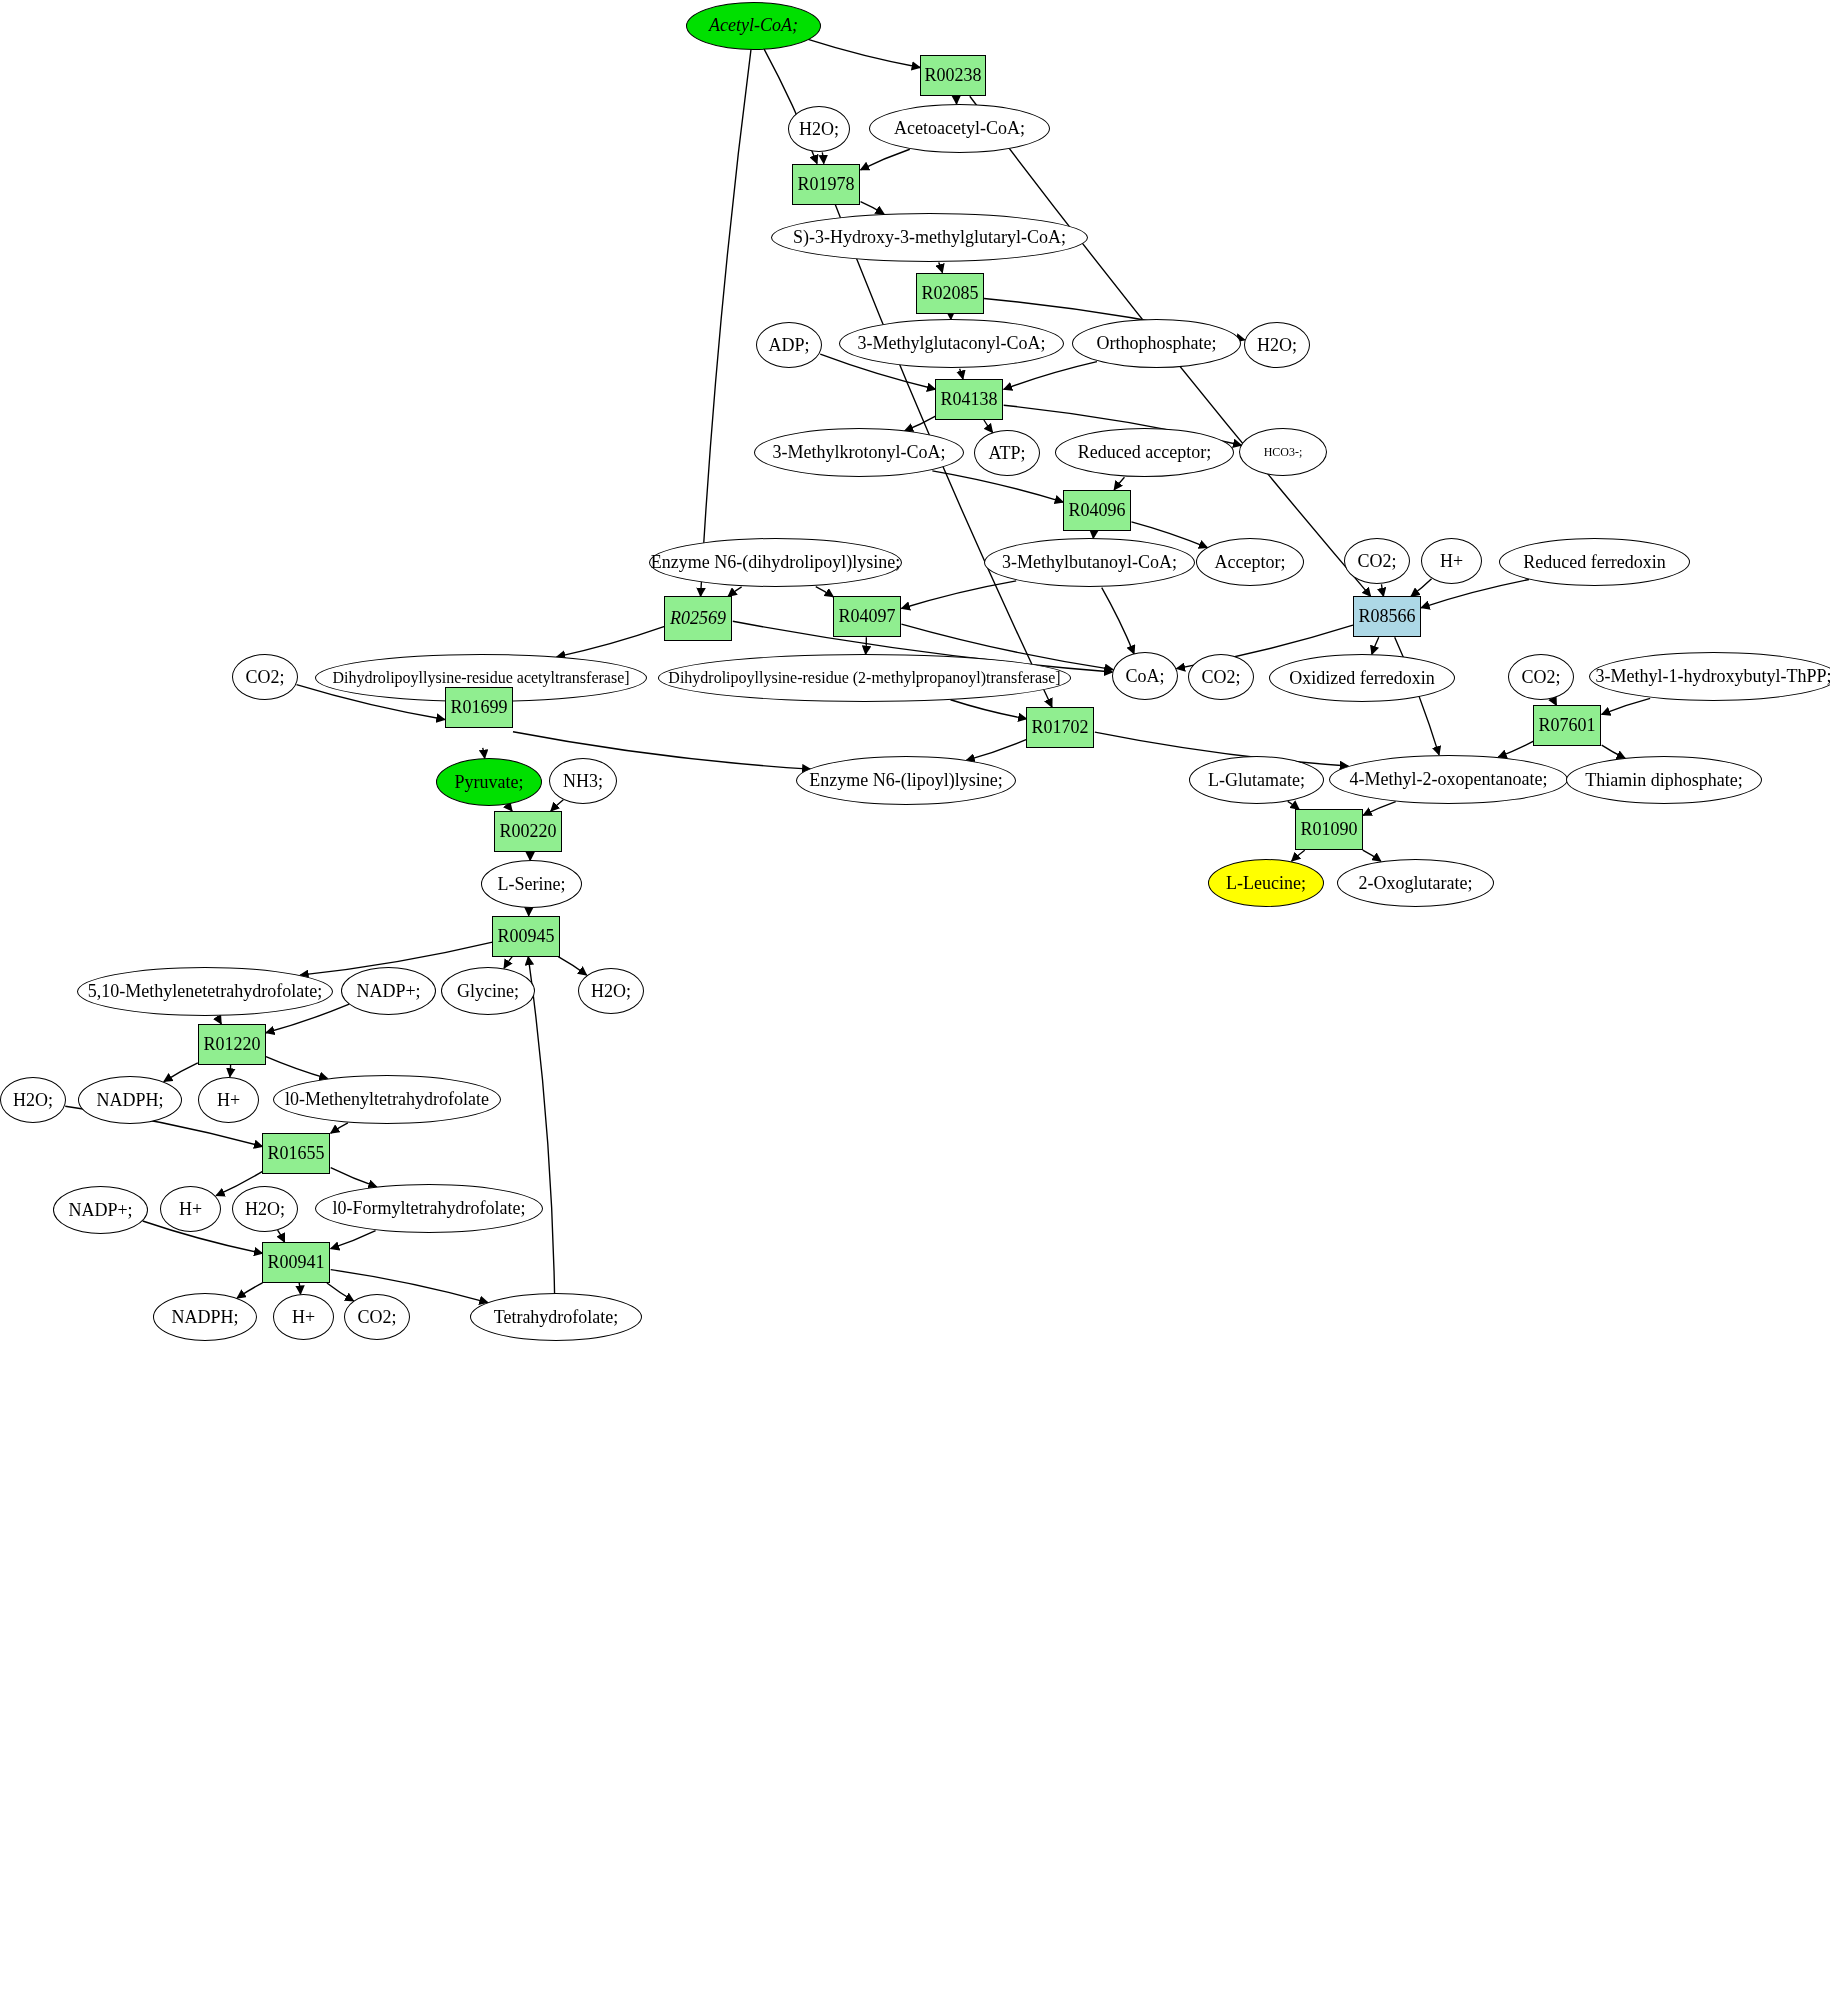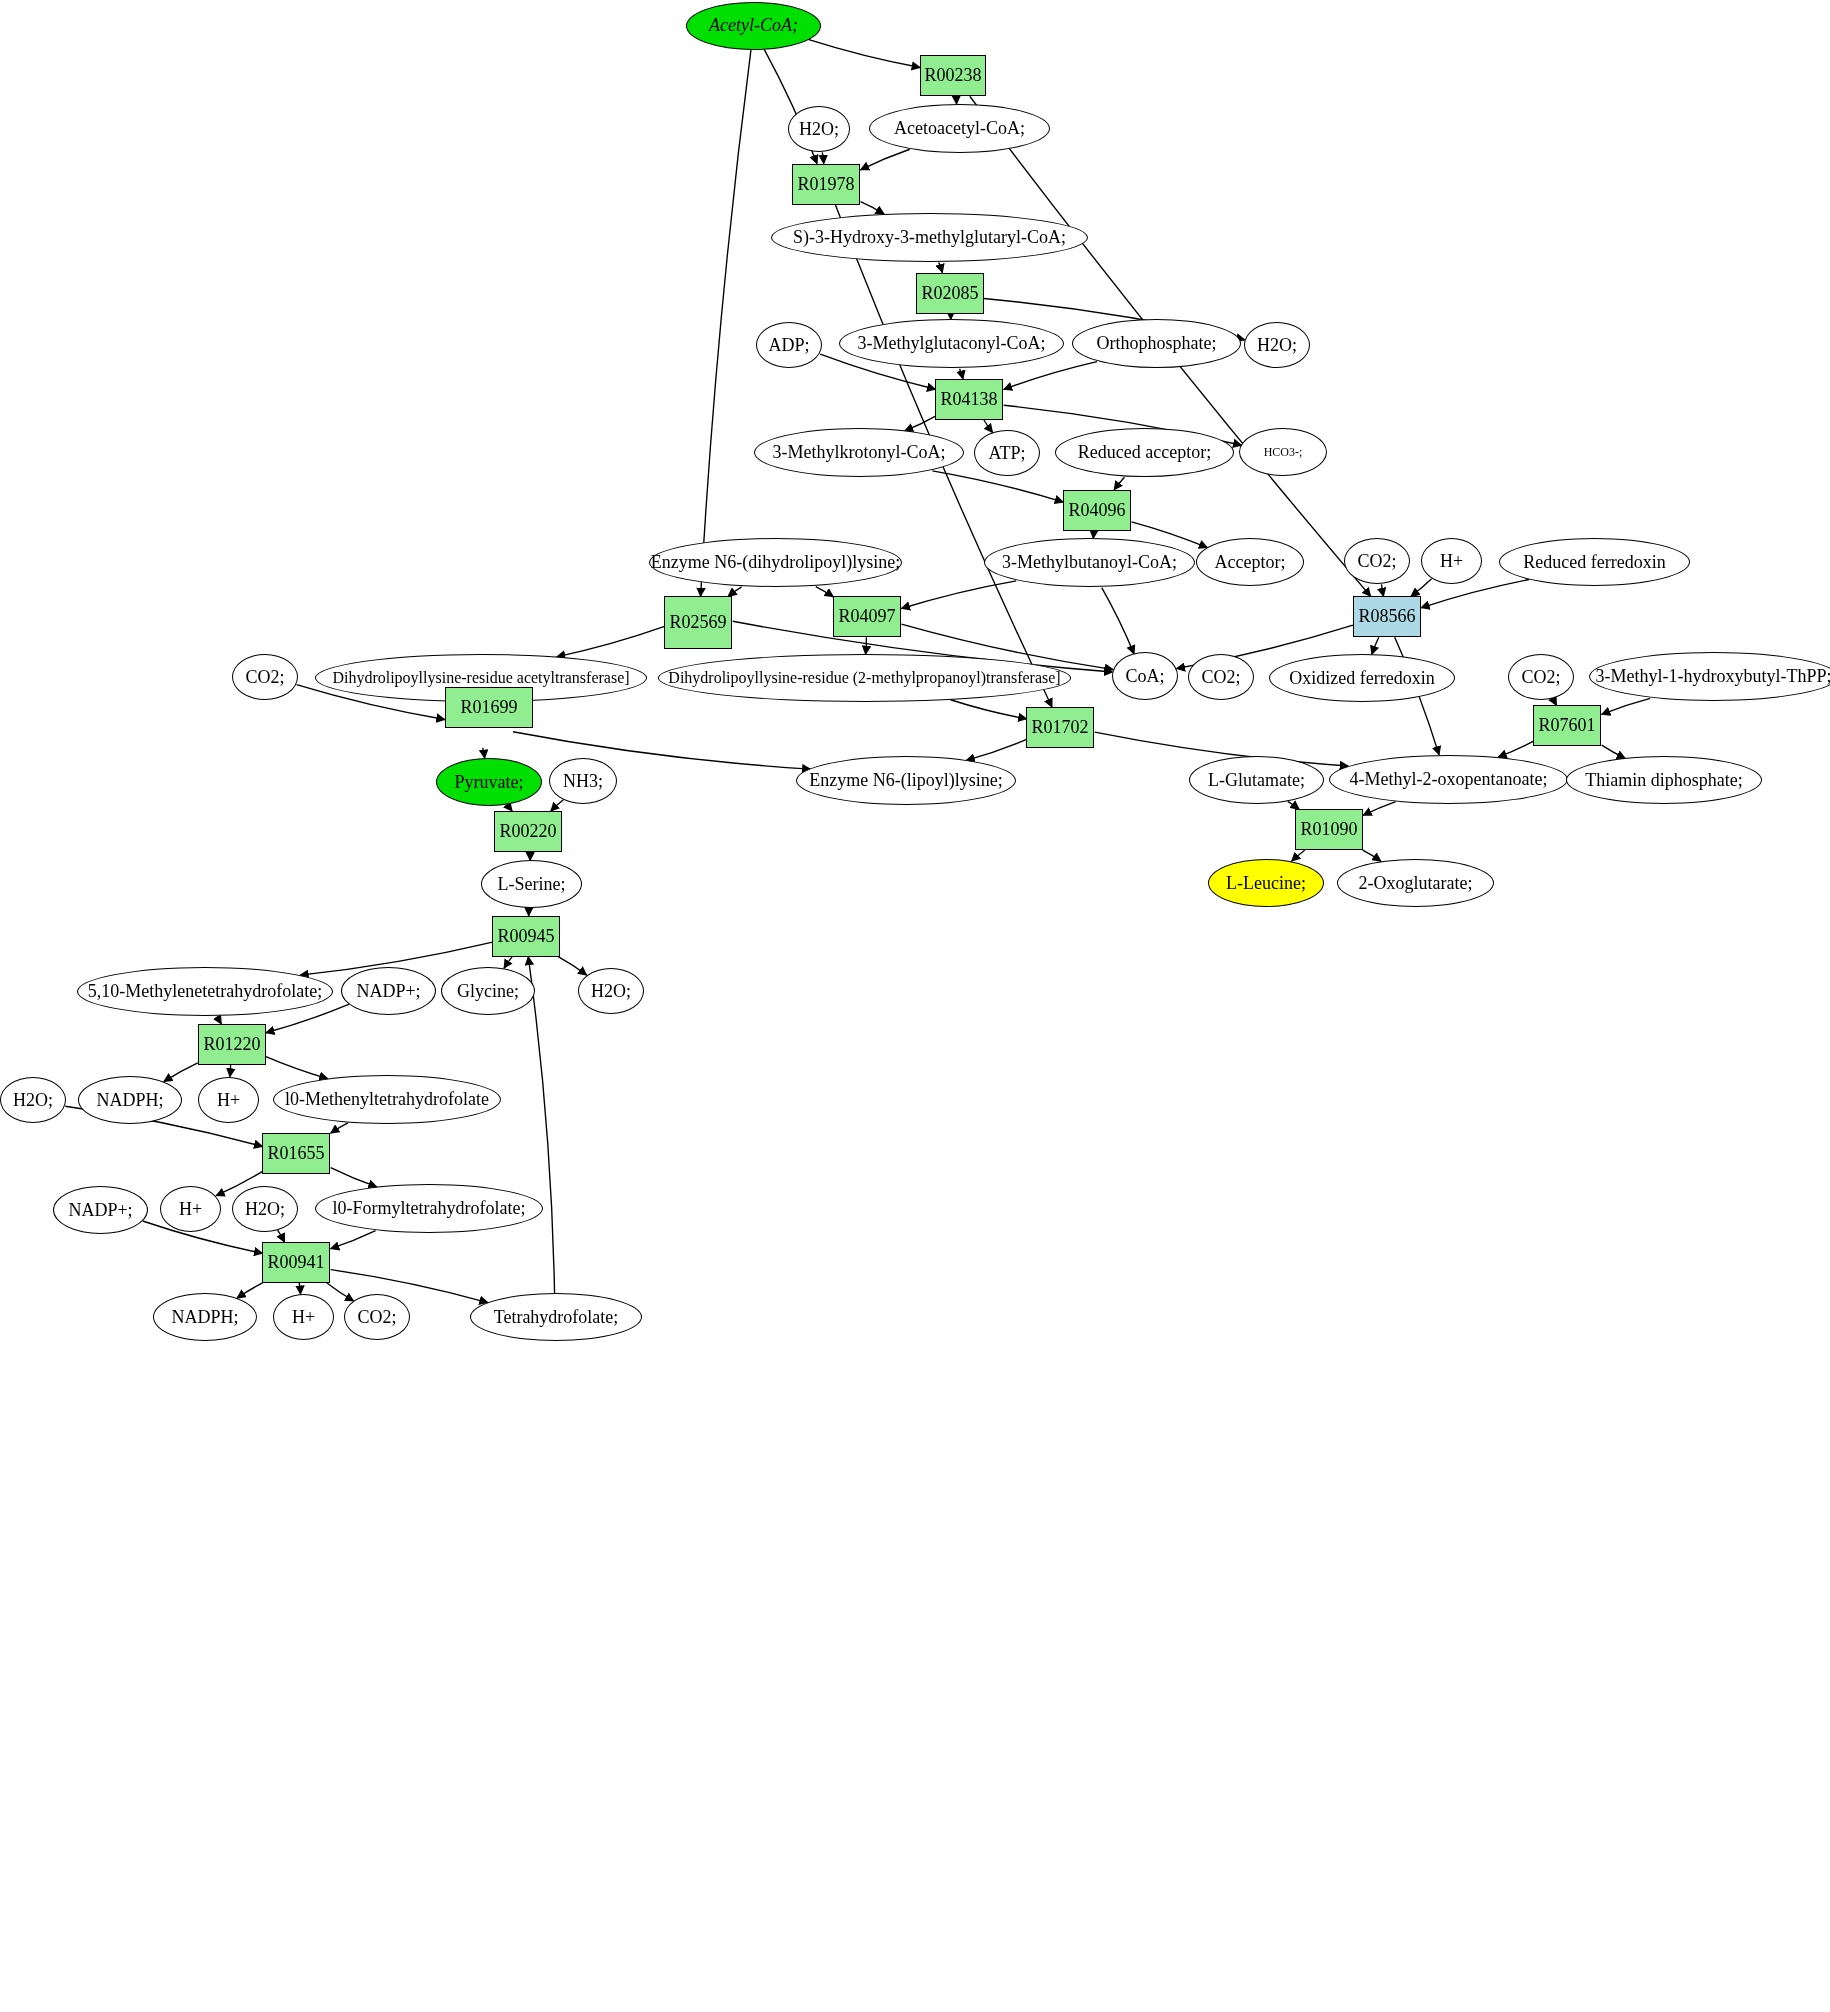--- a/index.html
+++ b/index.html
@@ -162,32 +162,32 @@
       <div class="node compound" style="left: 974px; top: 430px; width: 66px; height: 46px; font-size: 18px;">ATP;</div>
       <div class="node compound" style="left: 1055px; top: 428px; width: 179px; height: 49px; font-size: 18px;">Reduced acceptor;</div>
       <div class="node compound" style="left: 1239px; top: 428px; width: 88px; height: 48px; font-size: 12px;">HCO3-;</div>
       <div class="node reaction" style="left: 1063px; top: 490px; width: 68px; height: 41px; font-size: 18px;">R04096</div>
       <div class="node compound" style="left: 649px; top: 538px; width: 253px; height: 49px; font-size: 18px;">Enzyme N6-(dihydrolipoyl)lysine;</div>
       <div class="node compound" style="left: 984px; top: 538px; width: 211px; height: 49px; font-size: 18px;">3-Methylbutanoyl-CoA;</div>
       <div class="node compound" style="left: 1196px; top: 538px; width: 108px; height: 48px; font-size: 18px;">Acceptor;</div>
       <div class="node compound" style="left: 1344px; top: 538px; width: 66px; height: 46px; font-size: 18px;">CO2;</div>
       <div class="node compound" style="left: 1421px; top: 538px; width: 61px; height: 46px; font-size: 18px;">H+</div>
       <div class="node compound" style="left: 1499px; top: 538px; width: 191px; height: 48px; font-size: 18px;">Reduced ferredoxin</div>
-      <div class="node reaction" style="left: 664px; top: 596px; width: 68px; height: 53px; font-size: 18px;">R02569</div>
+      <div class="node reaction" style="left: 664px; top: 596px; width: 68px; height: 45px; font-size: 18px; font-style: italic;">R02569</div>
       <div class="node reaction" style="left: 833px; top: 596px; width: 68px; height: 41px; font-size: 18px;">R04097</div>
       <div class="node reaction highlight-blue" style="left: 1353px; top: 596px; width: 68px; height: 41px; font-size: 18px;">R08566</div>
       <div class="node compound" style="left: 232px; top: 654px; width: 66px; height: 46px; font-size: 18px;">CO2;</div>
       <div class="node compound" style="left: 315px; top: 654px; width: 332px; height: 48px; font-size: 16px;">Dihydrolipoyllysine-residue acetyltransferase]</div>
       <div class="node compound" style="left: 658px; top: 654px; width: 413px; height: 48px; font-size: 16px;">Dihydrolipoyllysine-residue (2-methylpropanoyl)transferase]</div>
       <div class="node compound" style="left: 1112px; top: 652px; width: 66px; height: 48px; font-size: 18px;">CoA;</div>
       <div class="node compound" style="left: 1188px; top: 654px; width: 66px; height: 46px; font-size: 18px;">CO2;</div>
       <div class="node compound" style="left: 1269px; top: 654px; width: 186px; height: 48px; font-size: 18px;">Oxidized ferredoxin</div>
       <div class="node compound" style="left: 1508px; top: 654px; width: 66px; height: 46px; font-size: 18px;">CO2;</div>
       <div class="node compound" style="left: 1589px; top: 652px; width: 249px; height: 49px; font-size: 18px;">3-Methyl-1-hydroxybutyl-ThPP;</div>
-      <div class="node reaction" style="left: 445px; top: 687px; width: 88px; height: 41px; font-size: 18px;">R01699</div>
+      <div class="node reaction" style="left: 445px; top: 687px; width: 68px; height: 41px; font-size: 18px;">R01699</div>
       <div class="node reaction" style="left: 1026px; top: 707px; width: 68px; height: 41px; font-size: 18px;">R01702</div>
       <div class="node reaction" style="left: 1533px; top: 705px; width: 68px; height: 41px; font-size: 18px;">R07601</div>
       <div class="node compound highlight-green" style="left: 436px; top: 758px; width: 106px; height: 48px; font-size: 18px;">Pyruvate;</div>
       <div class="node compound" style="left: 549px; top: 758px; width: 68px; height: 46px; font-size: 18px;">NH3;</div>
       <div class="node compound" style="left: 796px; top: 756px; width: 220px; height: 49px; font-size: 18px;">Enzyme N6-(lipoyl)lysine;</div>
       <div class="node compound" style="left: 1189px; top: 756px; width: 135px; height: 48px; font-size: 18px;">L-Glutamate;</div>
       <div class="node compound" style="left: 1329px; top: 755px; width: 239px; height: 49px; font-size: 18px;">4-Methyl-2-oxopentanoate;</div>
       <div class="node compound" style="left: 1566px; top: 756px; width: 196px; height: 48px; font-size: 18px;">Thiamin diphosphate;</div>
       <div class="node reaction" style="left: 494px; top: 811px; width: 68px; height: 41px; font-size: 18px;">R00220</div>
       <div class="node reaction" style="left: 1295px; top: 809px; width: 68px; height: 41px; font-size: 18px;">R01090</div>

